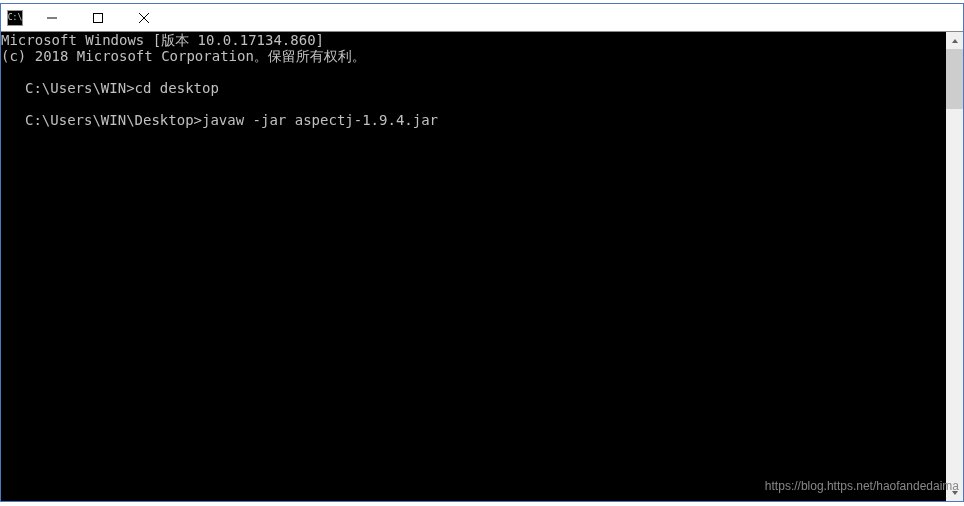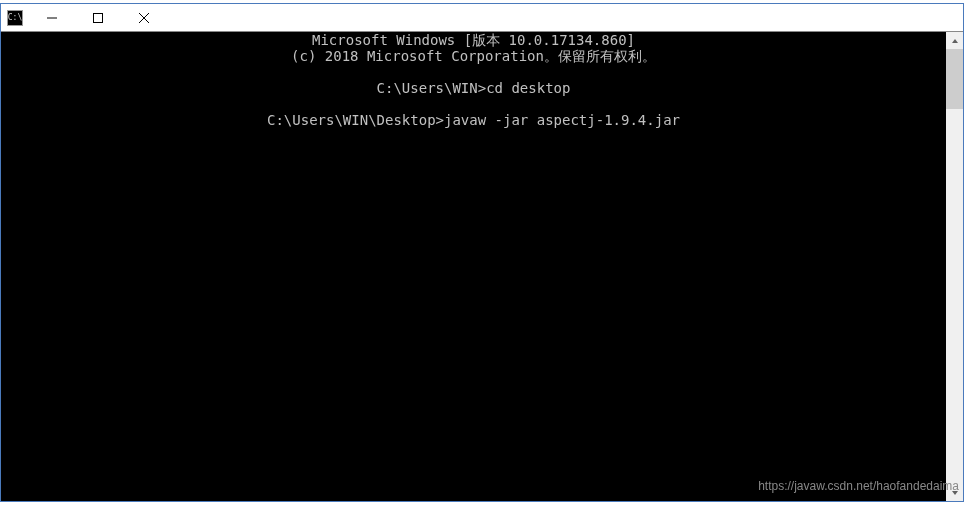--- a/index.html
+++ b/index.html
@@ -71,22 +71,22 @@
       flex: 1;
       background: #000;
       color: #c0c0c0;
       font-family: "NSimSun", "SimSun", "Consolas", monospace;
       font-size: 14px;
       line-height: 16px;
       padding: 0;
       white-space: pre;
       overflow: hidden;
     }
-    .terminal .line { display: block; text-align: center; }
-    .terminal .prompt { color: #c0c0c0; }
+    .terminal .line { display: block; }
+    .terminal .prompt { color: #c0c0c0; padding-left: 24px; }
     .terminal .cmd { color: #c0c0c0; }
     .terminal .blank { height: 16px; }
     .scrollbar {
       width: 17px;
       background: #f0f0f0;
       position: relative;
     }
     .scroll-btn {
       width: 17px;
       height: 17px;
@@ -151,15 +151,15 @@
             <path d="M4 2 L7 6 L1 6 Z"></path>
           </svg>
       </div>
       <div class="scroll-thumb"></div>
       <div class="scroll-btn down">
         <svg viewBox="0 0 8 8">
             <path d="M4 6 L1 2 L7 2 Z"></path>
           </svg>
       </div>
     </div>
-    <div class="watermark">https://javaw.csdn.net/haofandedaima</div>
+    <div class="watermark">https://blog.https.net/haofandedaima</div>
   </div>
 </div>
 
 </body></html>

